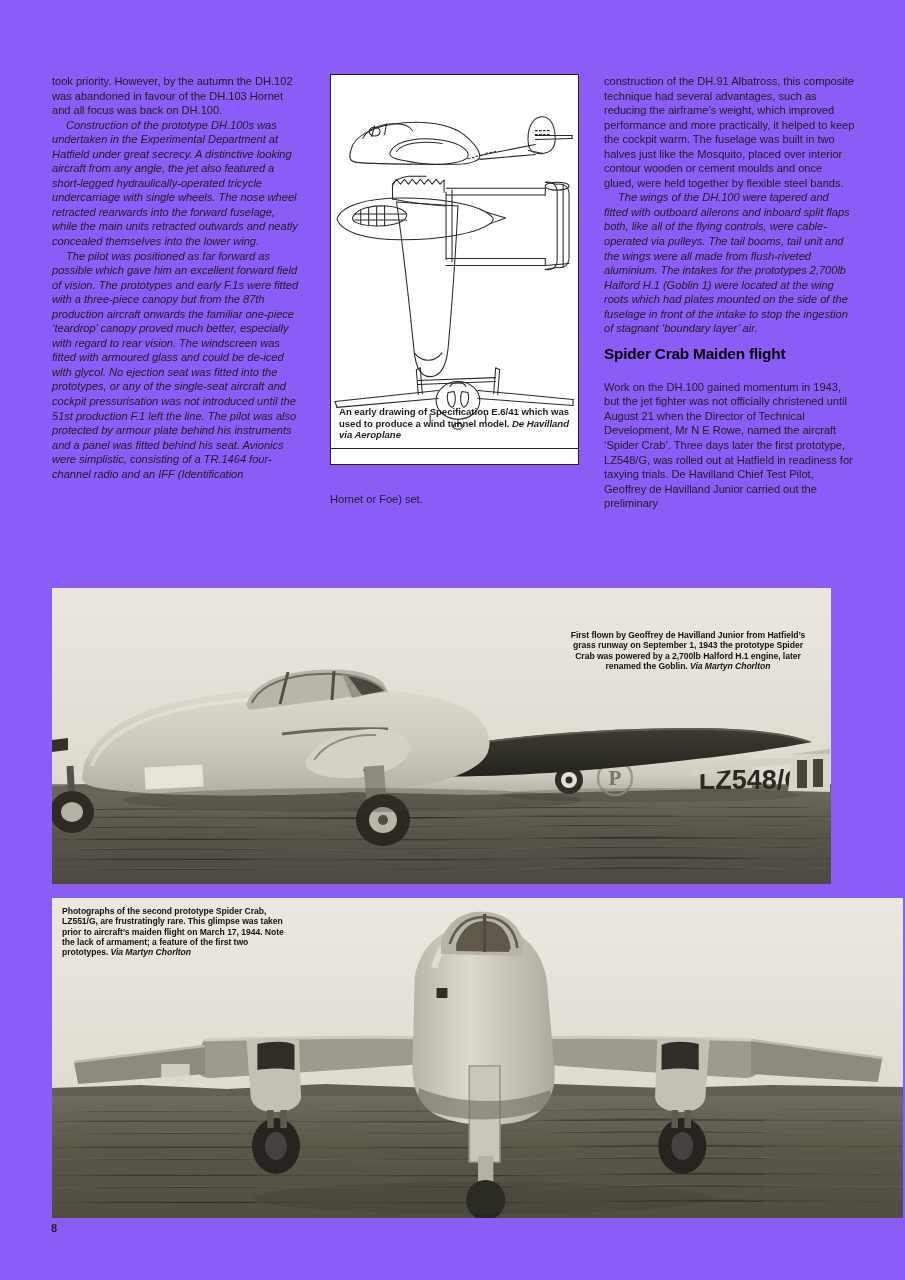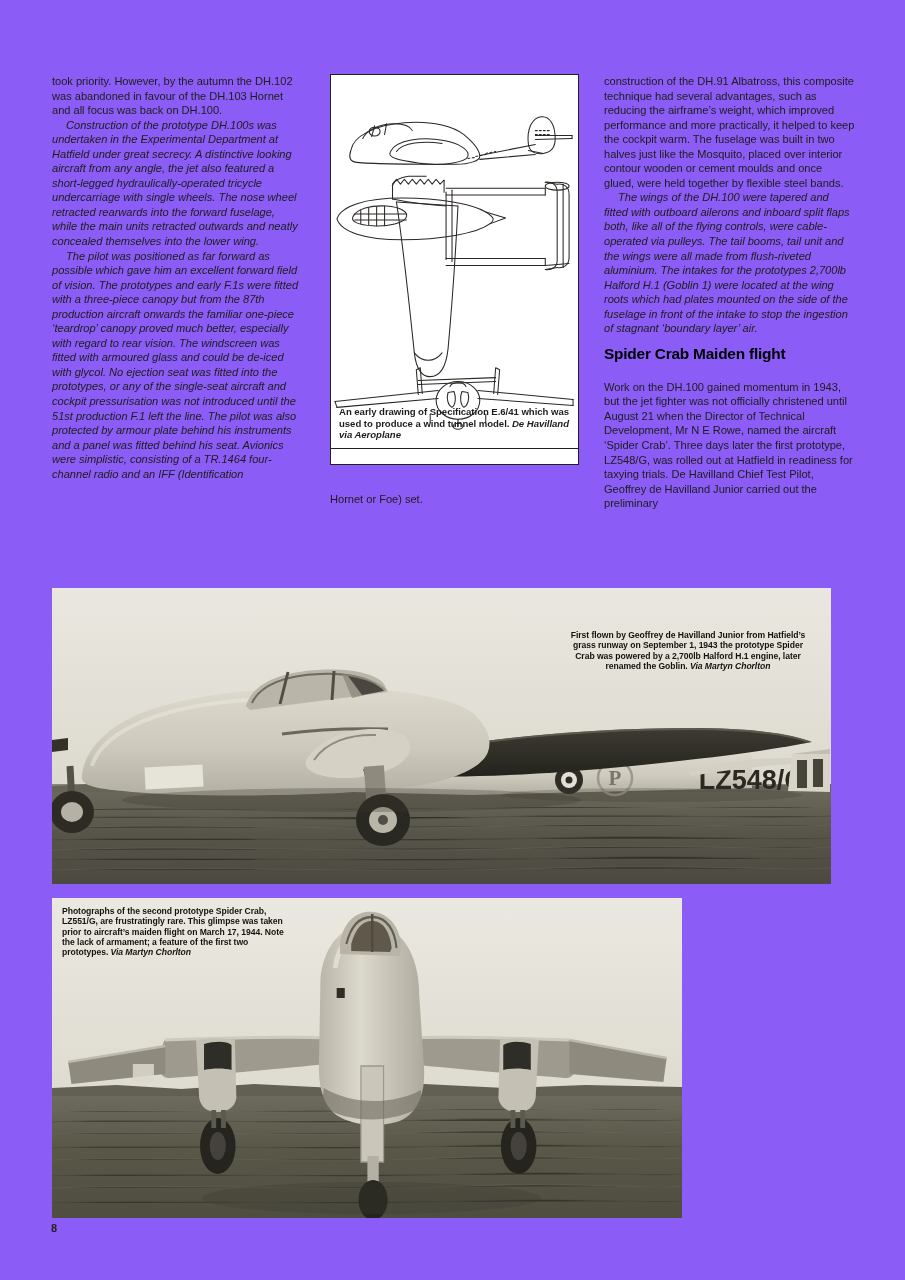--- a/index.html
+++ b/index.html
@@ -63,21 +63,21 @@
     position:absolute;left:278px;top:418px;width:251px;
   }
 
   
   .photo{
     position:absolute;
     overflow:hidden;
     background:#d8d6cc;
   }
   .photo-1{left:52px;top:588px;width:779px;height:296px;}
-  .photo-2{left:52px;top:898px;width:630px;height:320px;}
+  .photo-2{left:52px;top:898px;width:851px;height:320px;}
 
   .photo svg{display:block;width:100%;height:100%;}
 
   .photo-cap{
     position:absolute;
     font-size:8.6px;line-height:10.3px;font-weight:bold;
     color:#16130f;
     letter-spacing:-0.05px;
   }
   .photo-cap .credit{font-style:italic;}

